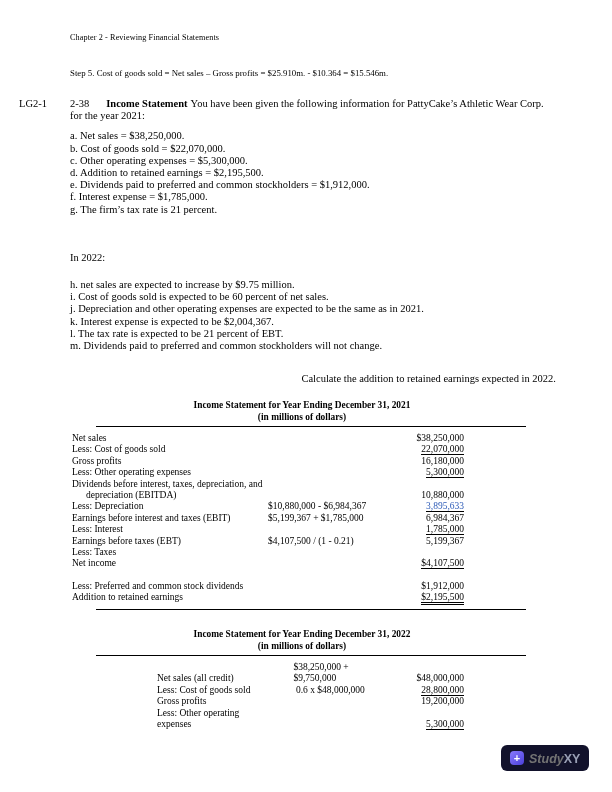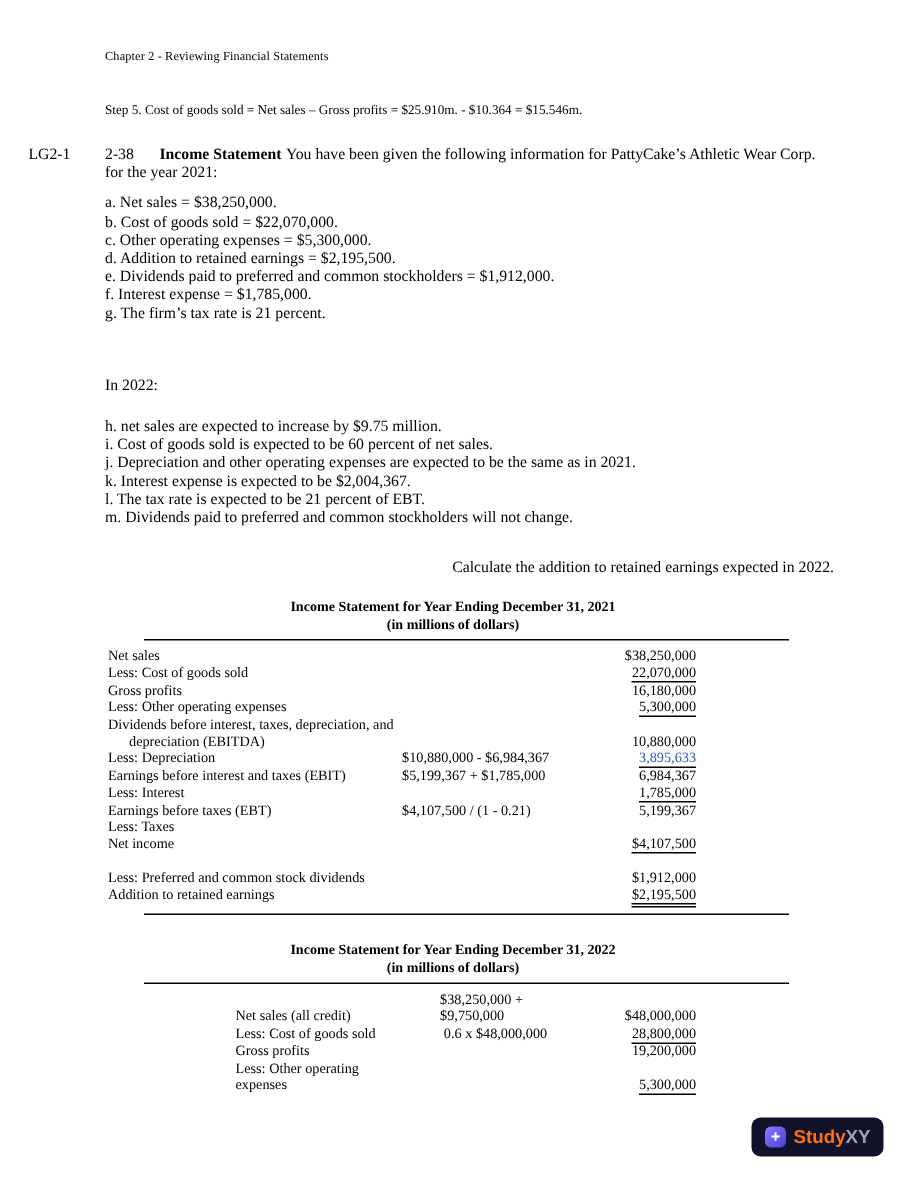--- a/index.html
+++ b/index.html
@@ -61,21 +61,21 @@
     background: #12122b; border-radius: 6px;
     display: flex; align-items: center; padding: 0 9px; gap: 5px;
     font-family: "Liberation Sans", sans-serif;
   }
   .logo-badge .plus {
     width: 14px; height: 14px; border-radius: 4px;
     background: linear-gradient(135deg, #8a7bff, #4a3fd8);
     color: #fff; display: flex; align-items: center; justify-content: center;
     font-size: 11px; font-weight: bold; line-height: 1;
   }
-  .logo-badge .t1 { color: #f97316; font-weight: bold; font-size: 12.5px; }
+  .logo-badge .t1 { color: #737373; font-weight: bold; font-size: 12.5px; font-style: italic; }
   .logo-badge .t2 { color: #9aa0b5; font-weight: bold; font-size: 12.5px; }
 </style>
 </head>
 <body>
 
 <div class="page">
 
   <div class="chapter-header">Chapter 2 - Reviewing Financial Statements</div>
 
   <div class="step5">Step 5. Cost of goods sold = Net sales – Gross profits = $25.910m. - $10.364 = $15.546m.</div>

